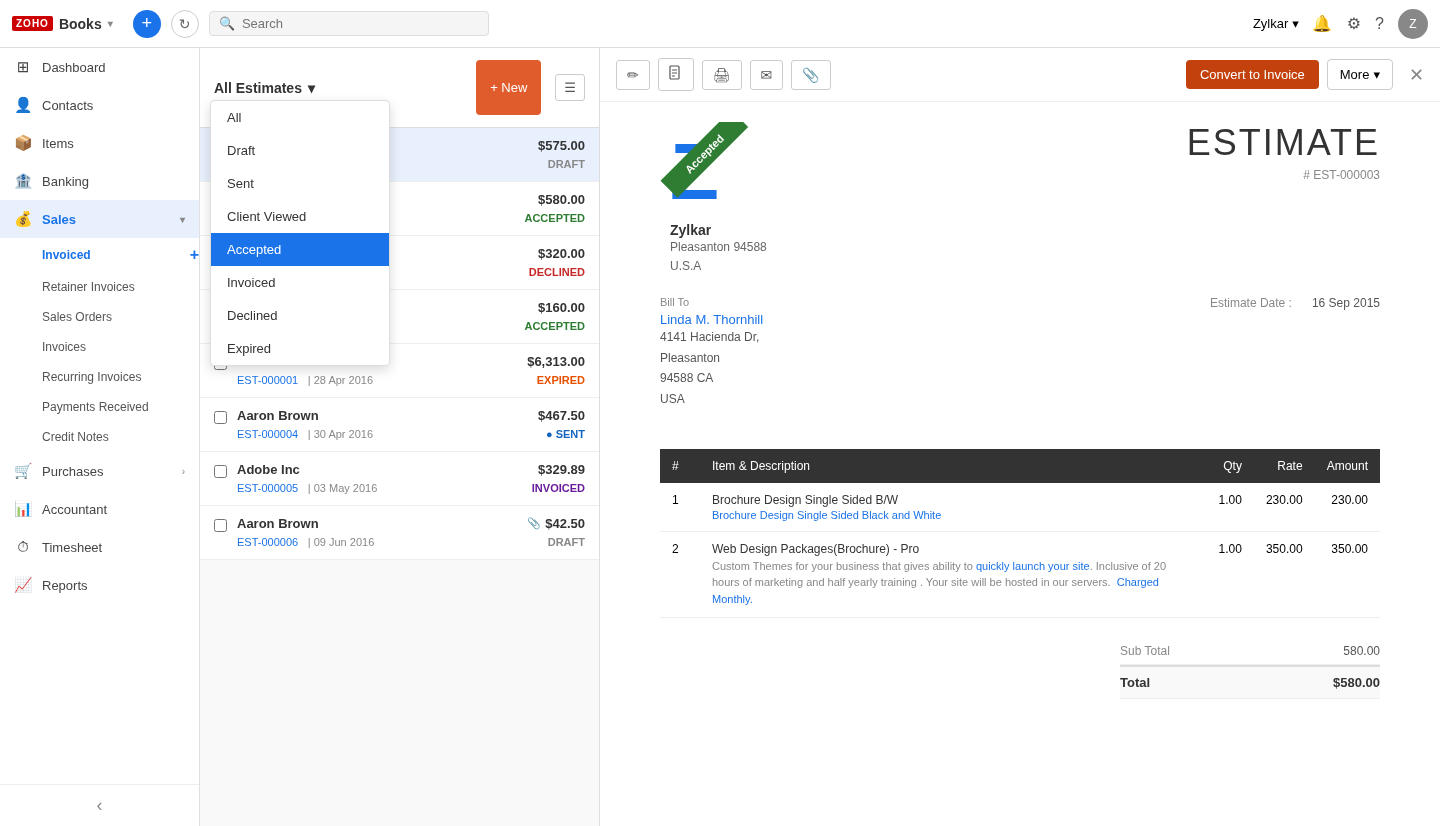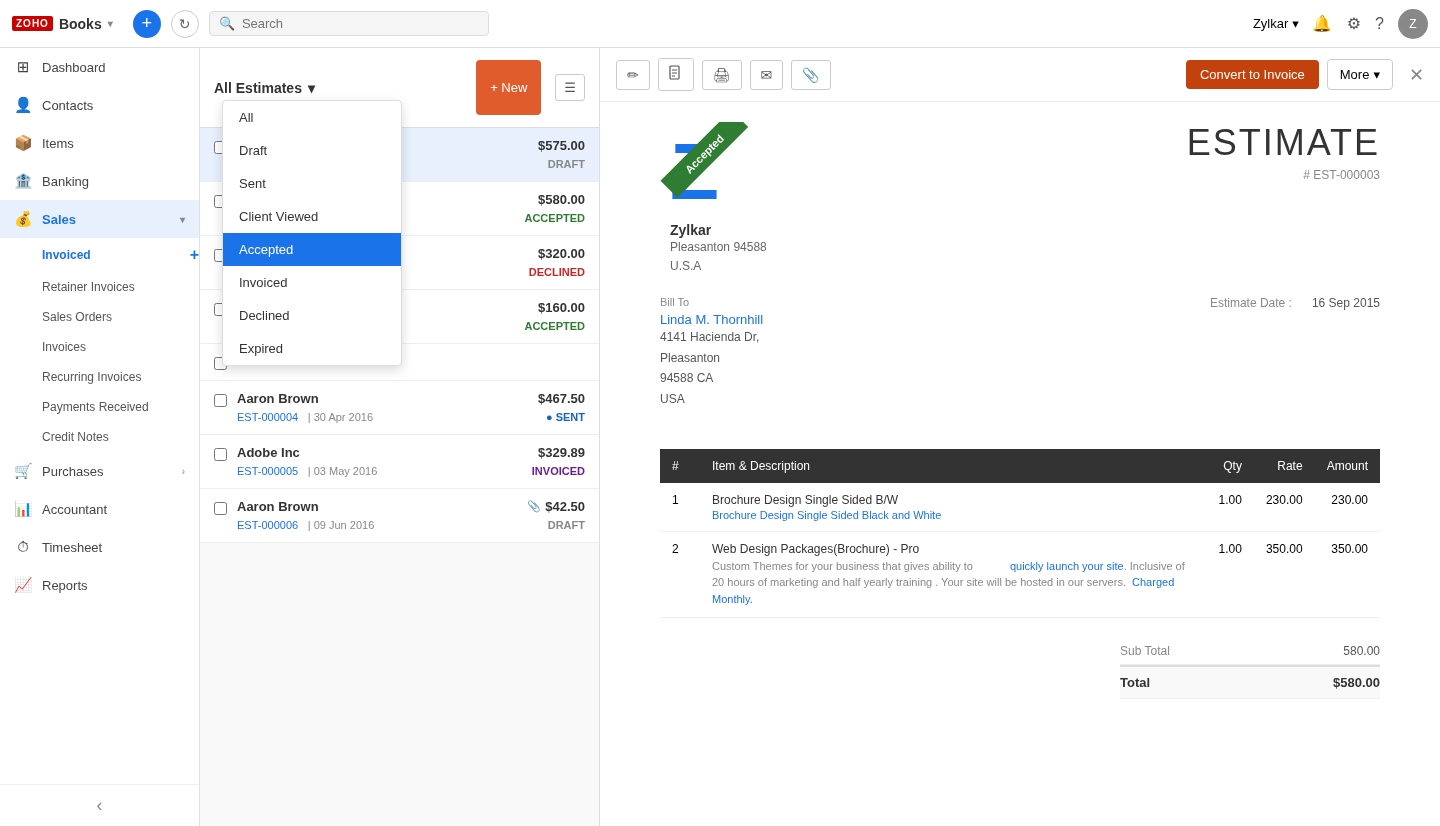--- a/index.html
+++ b/index.html
@@ -54,21 +54,21 @@
     .list-item-status { font-size: 11px; font-weight: 600; }
     .status-draft { color: #888; }
     .status-accepted { color: #2e7d32; }
     .status-declined { color: #c62828; }
     .status-expired { color: #e65100; }
     .status-sent { color: #1565c0; }
     .status-invoiced { color: #6a1b9a; }
     .clip-icon { font-size: 11px; color: #999; }
 
     
-    .dropdown-overlay { position: absolute; top: 52px; left: 22px; background: #fff; border: 1px solid #ddd; border-radius: 4px; box-shadow: 0 4px 12px rgba(0,0,0,0.15); z-index: 100; min-width: 180px; }
+    .dropdown-overlay { position: absolute; top: 52px; left: 10px; background: #fff; border: 1px solid #ddd; border-radius: 4px; box-shadow: 0 4px 12px rgba(0,0,0,0.15); z-index: 100; min-width: 180px; }
     .dropdown-item { padding: 9px 16px; cursor: pointer; font-size: 13px; color: #333; }
     .dropdown-item.selected { background: #1a73e8; color: #fff; }
 
     
     .detail-panel { flex: 1; background: #fff; display: flex; flex-direction: column; overflow: hidden; }
     .detail-toolbar { display: flex; align-items: center; padding: 10px 16px; border-bottom: 1px solid #eee; gap: 8px; background: #fff; }
     .detail-tool-btn { background: #fff; border: 1px solid #ccc; border-radius: 3px; padding: 6px 10px; cursor: pointer; color: #555; font-size: 14px; }
     .convert-btn { background: #c2410c; color: #fff; border: none; border-radius: 4px; padding: 7px 14px; font-size: 13px; cursor: pointer; margin-left: auto; font-weight: 500; }
     .more-btn { background: #fff; border: 1px solid #ccc; border-radius: 4px; padding: 7px 12px; font-size: 13px; cursor: pointer; display: flex; align-items: center; gap: 4px; }
     .close-btn { background: none; border: none; cursor: pointer; font-size: 18px; color: #888; margin-left: 8px; }
@@ -293,20 +293,33 @@
               <span class="list-item-ref">EST-000008</span>
               <span class="list-item-date">| 16 Feb 2016</span>
             </div>
             <span class="list-item-status status-accepted">ACCEPTED</span>
           </div>
         </div>
       </div>
 
       <div class="list-item">
         <input type="checkbox" class="list-item-checkbox" style="">
+        <div class="list-item-body">
+          <div class="list-item-top">
+            <span class="list-item-name">Aaron Brown</span>
+            <span class="list-item-amount">$6,313.00</span>
+          </div>
+          <div class="list-item-bottom">
+            <div>
+              <span class="list-item-ref">EST-000001</span>
+              <span class="list-item-date">| 28 Apr 2016</span>
+            </div>
+            <span class="list-item-status status-expired">EXPIRED</span>
+          </div>
+        </div>
       </div>
 
       <div class="list-item">
         <input type="checkbox" class="list-item-checkbox" style="">
         <div class="list-item-body">
           <div class="list-item-top">
             <span class="list-item-name">Aaron Brown</span>
             <span class="list-item-amount">$467.50</span>
           </div>
           <div class="list-item-bottom">
@@ -441,21 +454,21 @@
                 <div class="item-desc">Brochure Design Single Sided Black and White</div>
               </td>
               <td style="text-align:right;">1.00</td>
               <td style="text-align:right;">230.00</td>
               <td style="text-align:right;">230.00</td>
             </tr>
             <tr>
               <td>2</td>
               <td>
                 <div class="item-name">Web Design Packages(Brochure) - Pro</div>
-                <div class="item-desc-long">Custom Themes for your business that gives ability to <span style="color:#1a73e8;margin-left:34px;">quickly launch your site</span>. Inclusive of 20 hours of marketing and half yearly training . Your site will be hosted in our servers.&nbsp; <span class="item-desc-highlight">Charged Monthly.</span></div>
+                <div class="item-desc-long">Custom Themes for your business that gives ability to <span style="color:#1a73e8;">quickly launch your site</span>. Inclusive of 20 hours of marketing and half yearly training . Your site will be hosted in our servers.&nbsp; <span class="item-desc-highlight">Charged Monthly.</span></div>
               </td>
               <td style="text-align:right;">1.00</td>
               <td style="text-align:right;">350.00</td>
               <td style="text-align:right;">350.00</td>
             </tr>
           </tbody>
         </table>
 
         <div class="invoice-totals">
           <div class="totals-table">

